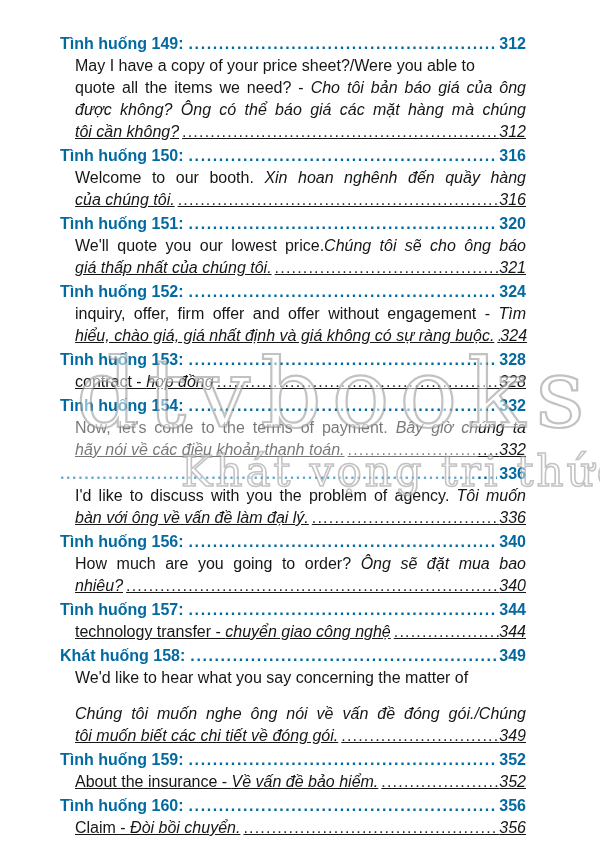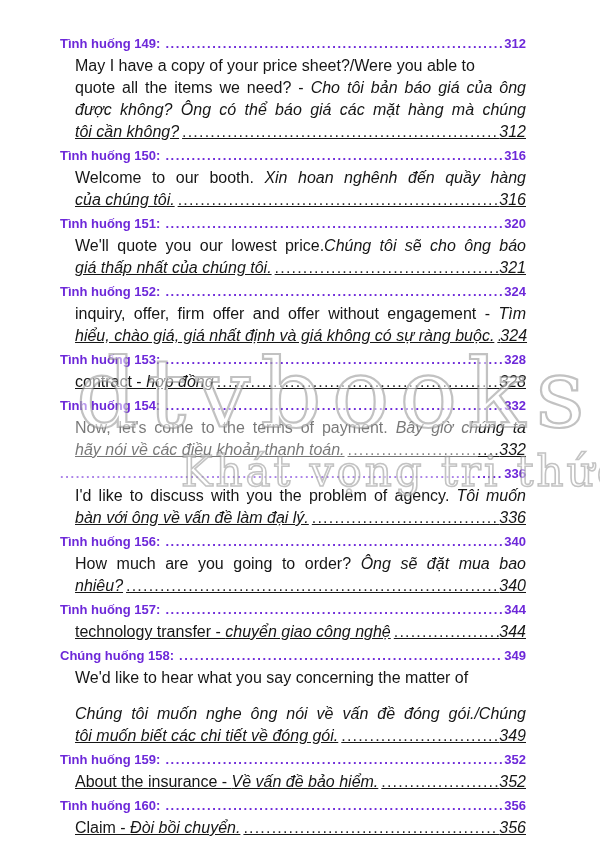--- a/index.html
+++ b/index.html
@@ -6,21 +6,21 @@
   body{
     width:600px;height:857px;position:relative;overflow:hidden;
     background:#ffffff;color:#161616;
     font-family:"Liberation Sans","DejaVu Sans",sans-serif;
   }
   main{position:absolute;inset:0;padding:33px 74px 0 60px;box-sizing:border-box;}
   .entry{margin-top:2px;}
   .entry:first-child{margin-top:0;}
   .heading{
     display:flex;align-items:baseline;
-    font-weight:bold;font-size:13px;line-height:22px;color:#6d28d9;
+    font-weight:bold;font-size:16px;line-height:22px;color:#0369a1;
   }
   .h-label{white-space:nowrap;padding-right:5px;}
   .dots{flex:1 1 0;min-width:0;overflow:hidden;white-space:nowrap;}
   .h-dots{letter-spacing:1.6px;}
   .h-page{padding-left:2px;white-space:nowrap;}
   .lines{margin-left:15px;}
   .line{font-size:16px;line-height:22px;}
   .line.with-leader{display:flex;align-items:baseline;text-decoration:underline;}
   .with-leader .txt{white-space:nowrap;flex:0 0 auto;}
   .line.justify{text-align:justify;text-align-last:justify;}
@@ -192,21 +192,21 @@
           <div class="line with-leader">
             <span class="txt"><span class="rg">technology transfer - </span><span class="it">chuyển giao công nghệ</span></span>
             <span class="dots b-dots">................................................................................................................................................................</span>
             <span class="b-page">344</span>
           </div>
         </div>
   </div>
 
   <div class="entry">
     <div class="heading">
-      <span class="h-label">Chúng huống 158:</span>
+      <span class="h-label">Khát huống 158:</span>
       <span class="dots h-dots">................................................................................................................................................................</span>
       <span class="h-page">349</span>
     </div>
     <div class="lines">
           <div class="line"><span class="txt"><span class="rg">We'd like to hear what you say concerning the matter of</span></span></div>
           <div class="line justify gap"><span class="txt"><span class="it">Chúng tôi muốn nghe ông nói về vấn đề đóng gói./Chúng</span></span></div>
           <div class="line with-leader">
             <span class="txt"><span class="it">tôi muốn biết các chi tiết về đóng gói.</span></span>
             <span class="dots b-dots">................................................................................................................................................................</span>
             <span class="b-page">349</span>

